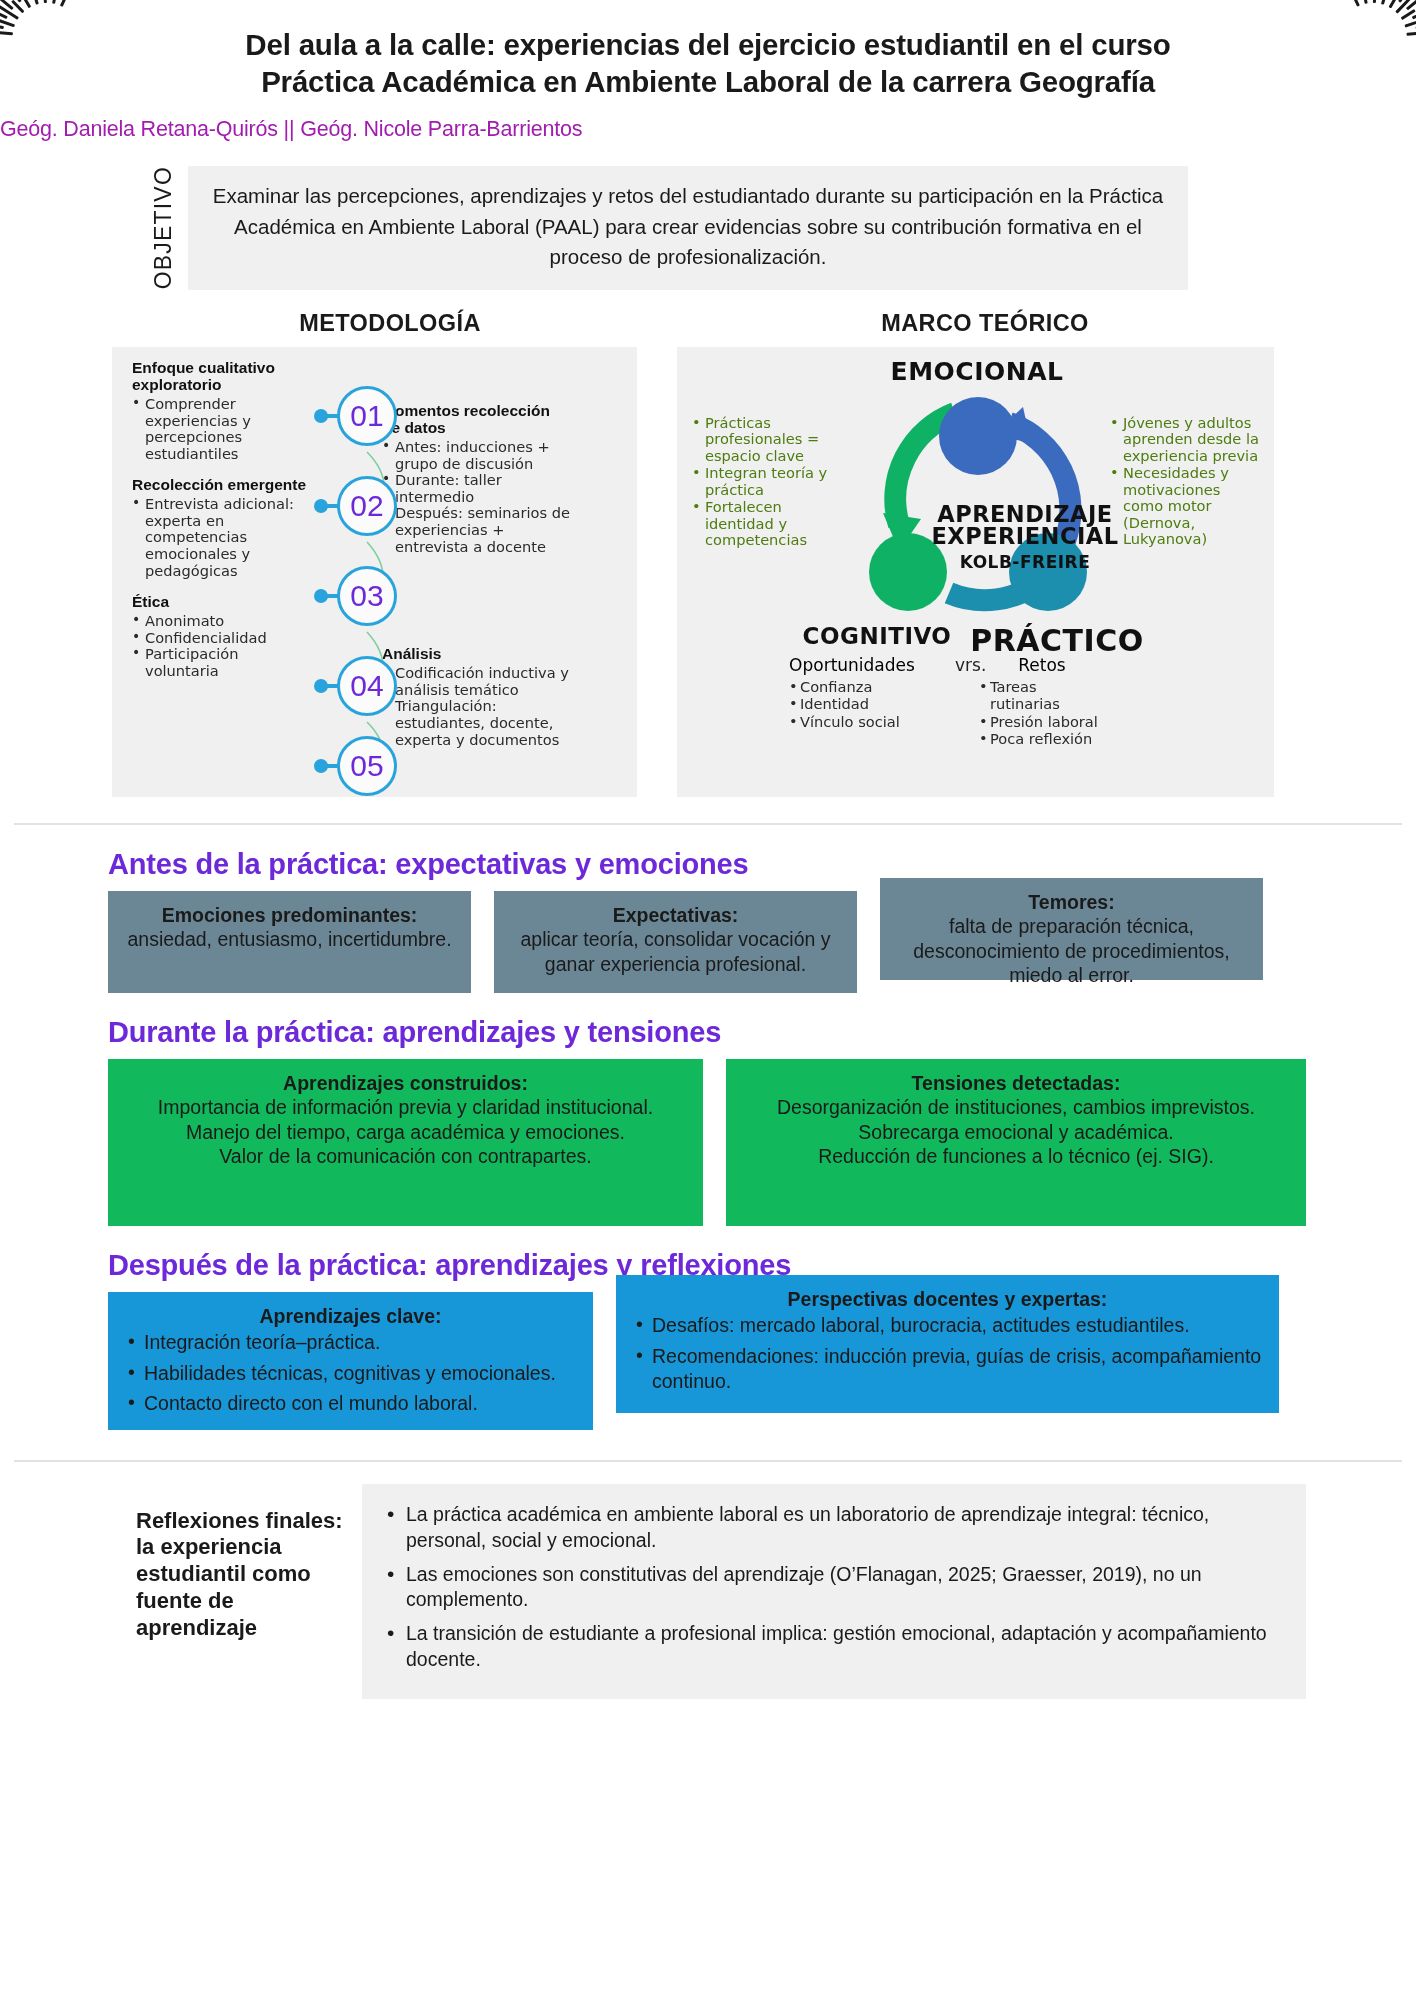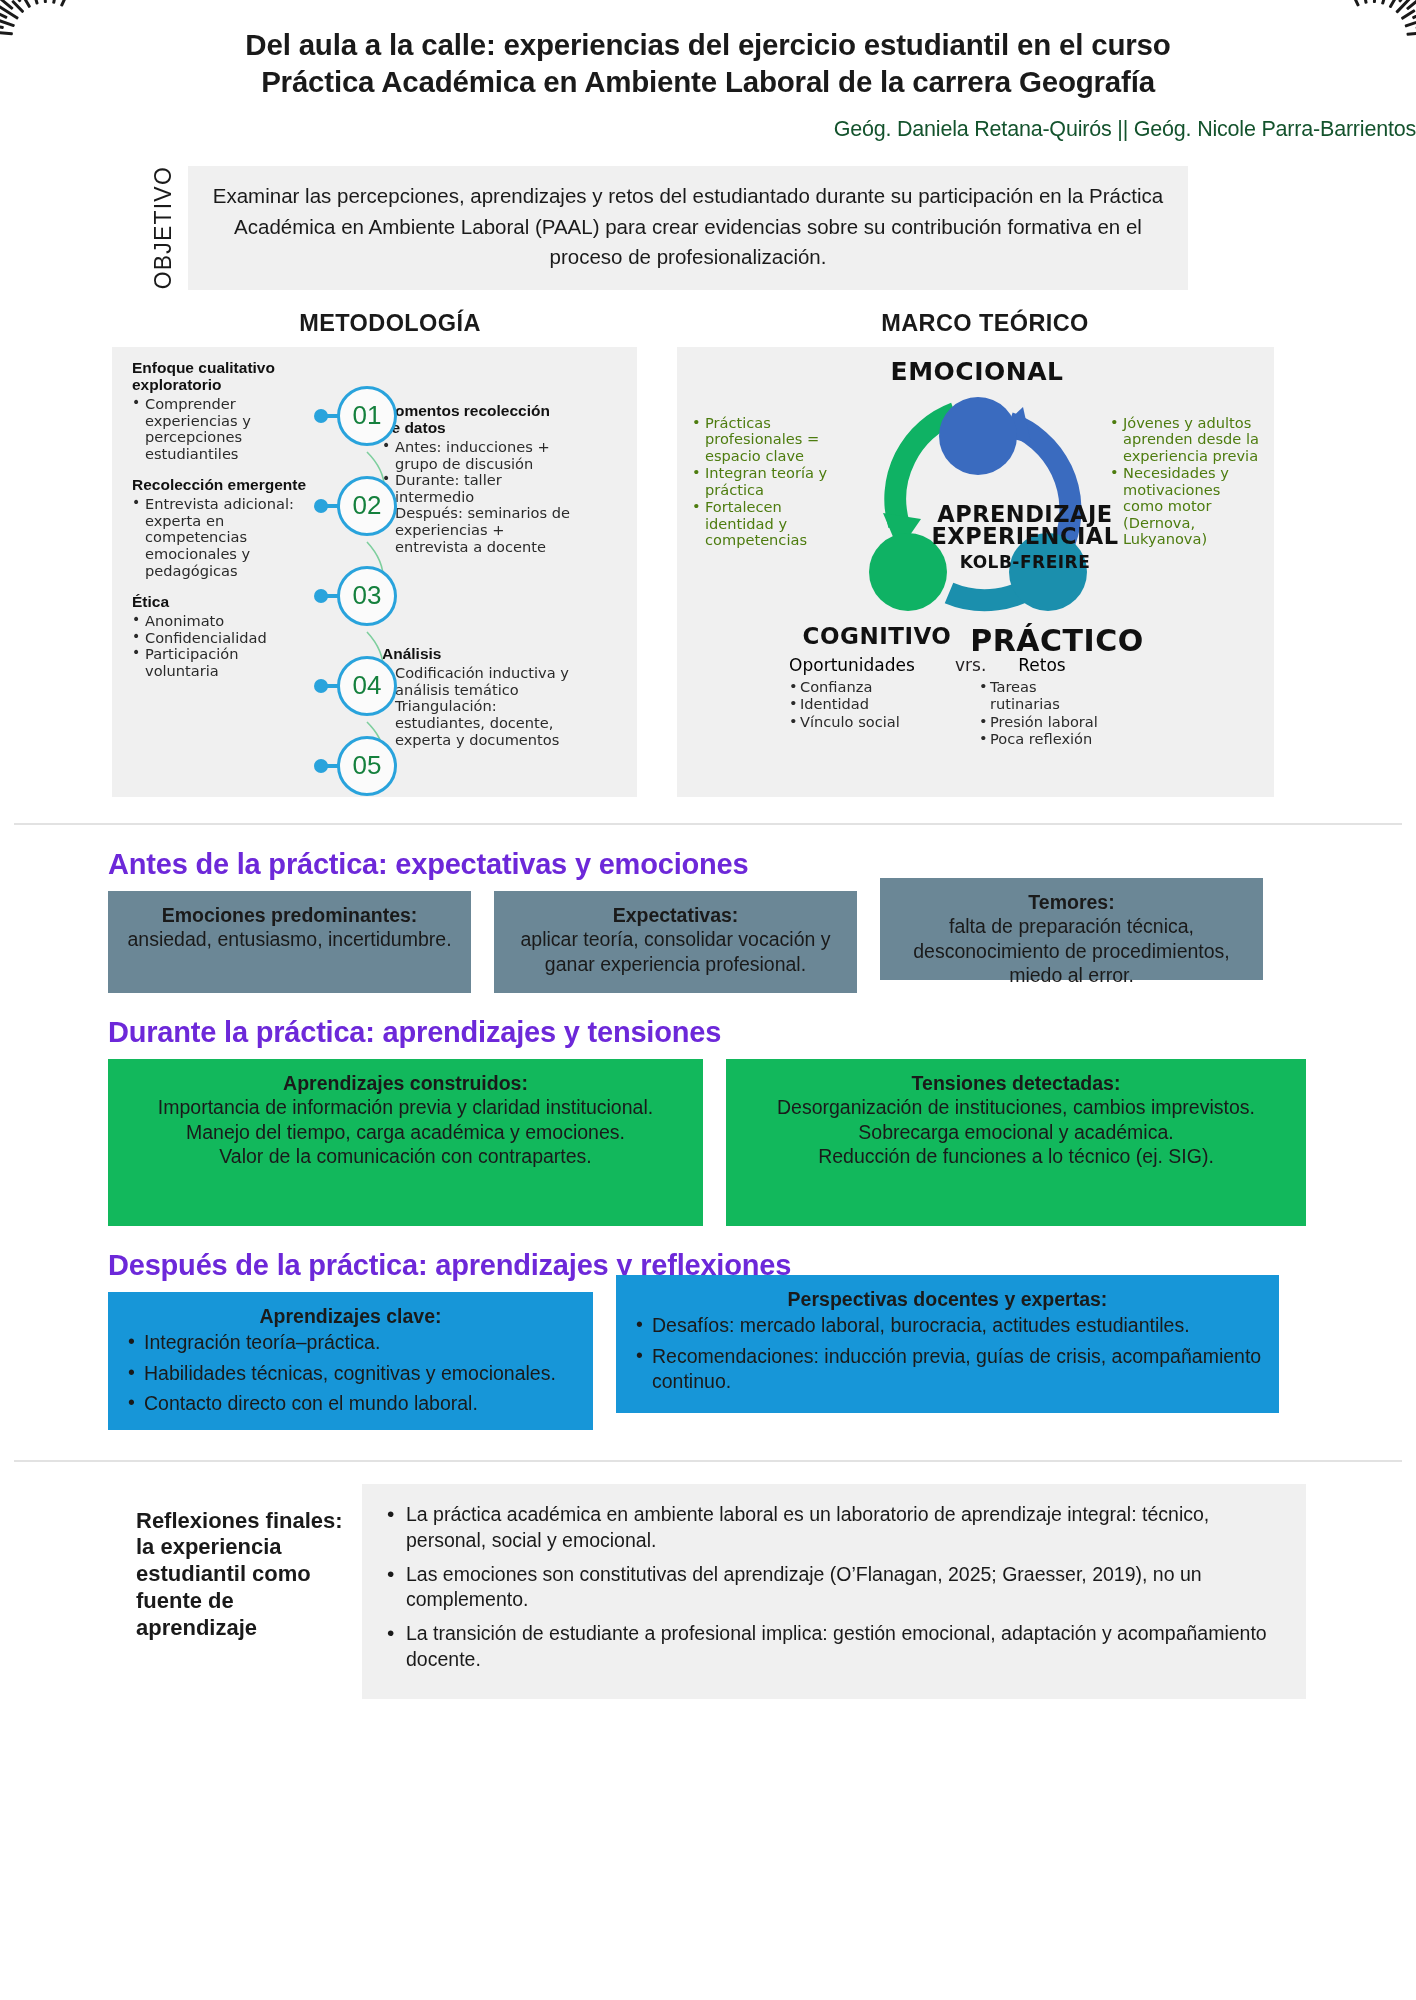--- a/index.html
+++ b/index.html
@@ -19,25 +19,25 @@
     width: 1060px; margin: 0 auto;
     text-align: center;
     font-family: "Liberation Sans", sans-serif;
     font-weight: bold;
     font-size: 29.5px;
     line-height: 1.26;
     letter-spacing: -0.2px;
     color: #1a1a1a;
   }
   .authors {
-    text-align: right;
+    text-align: left;
     margin-top: 17px;
     font-size: 21.5px;
     font-family: "Liberation Sans", sans-serif;
-    color: #14532d;
+    color: #a21caf;
     letter-spacing: -0.2px;
   }
 
   
   .burst { position: absolute; width: 150px; height: 150px; }
   .burst.left  { top: -38px; left: -30px; }
   .burst.right { top: -38px; right: -30px; }
   .burst i {
     position: absolute; left: 50%; top: 50%;
     width: 3.4px; height: 26px; background: #1a1a1a;
@@ -95,21 +95,21 @@
   }
   .m-ul li::before {
     content: "•"; position: absolute; left: 0; top: -1px; font-size: 14px;
   }
 
   
   .step {
     position: absolute; width: 60px; height: 60px; border-radius: 50%;
     background: #fbfbfb; border: 3.5px solid #29a3dc;
     display: flex; align-items: center; justify-content: center;
-    font-size: 26px; color: #15803d; font-family: "Liberation Sans", sans-serif;
+    font-size: 30px; color: #6d28d9; font-family: "Liberation Sans", sans-serif;
     z-index: 3;
   }
   .dot {
     position: absolute; width: 14px; height: 14px; border-radius: 50%;
     background: #29a3dc; z-index: 3;
   }
   .stem {
     position: absolute; height: 4px; background: #29a3dc; z-index: 2;
   }
   .panel svg.connectors { position: absolute; inset: 0; z-index: 1; }

